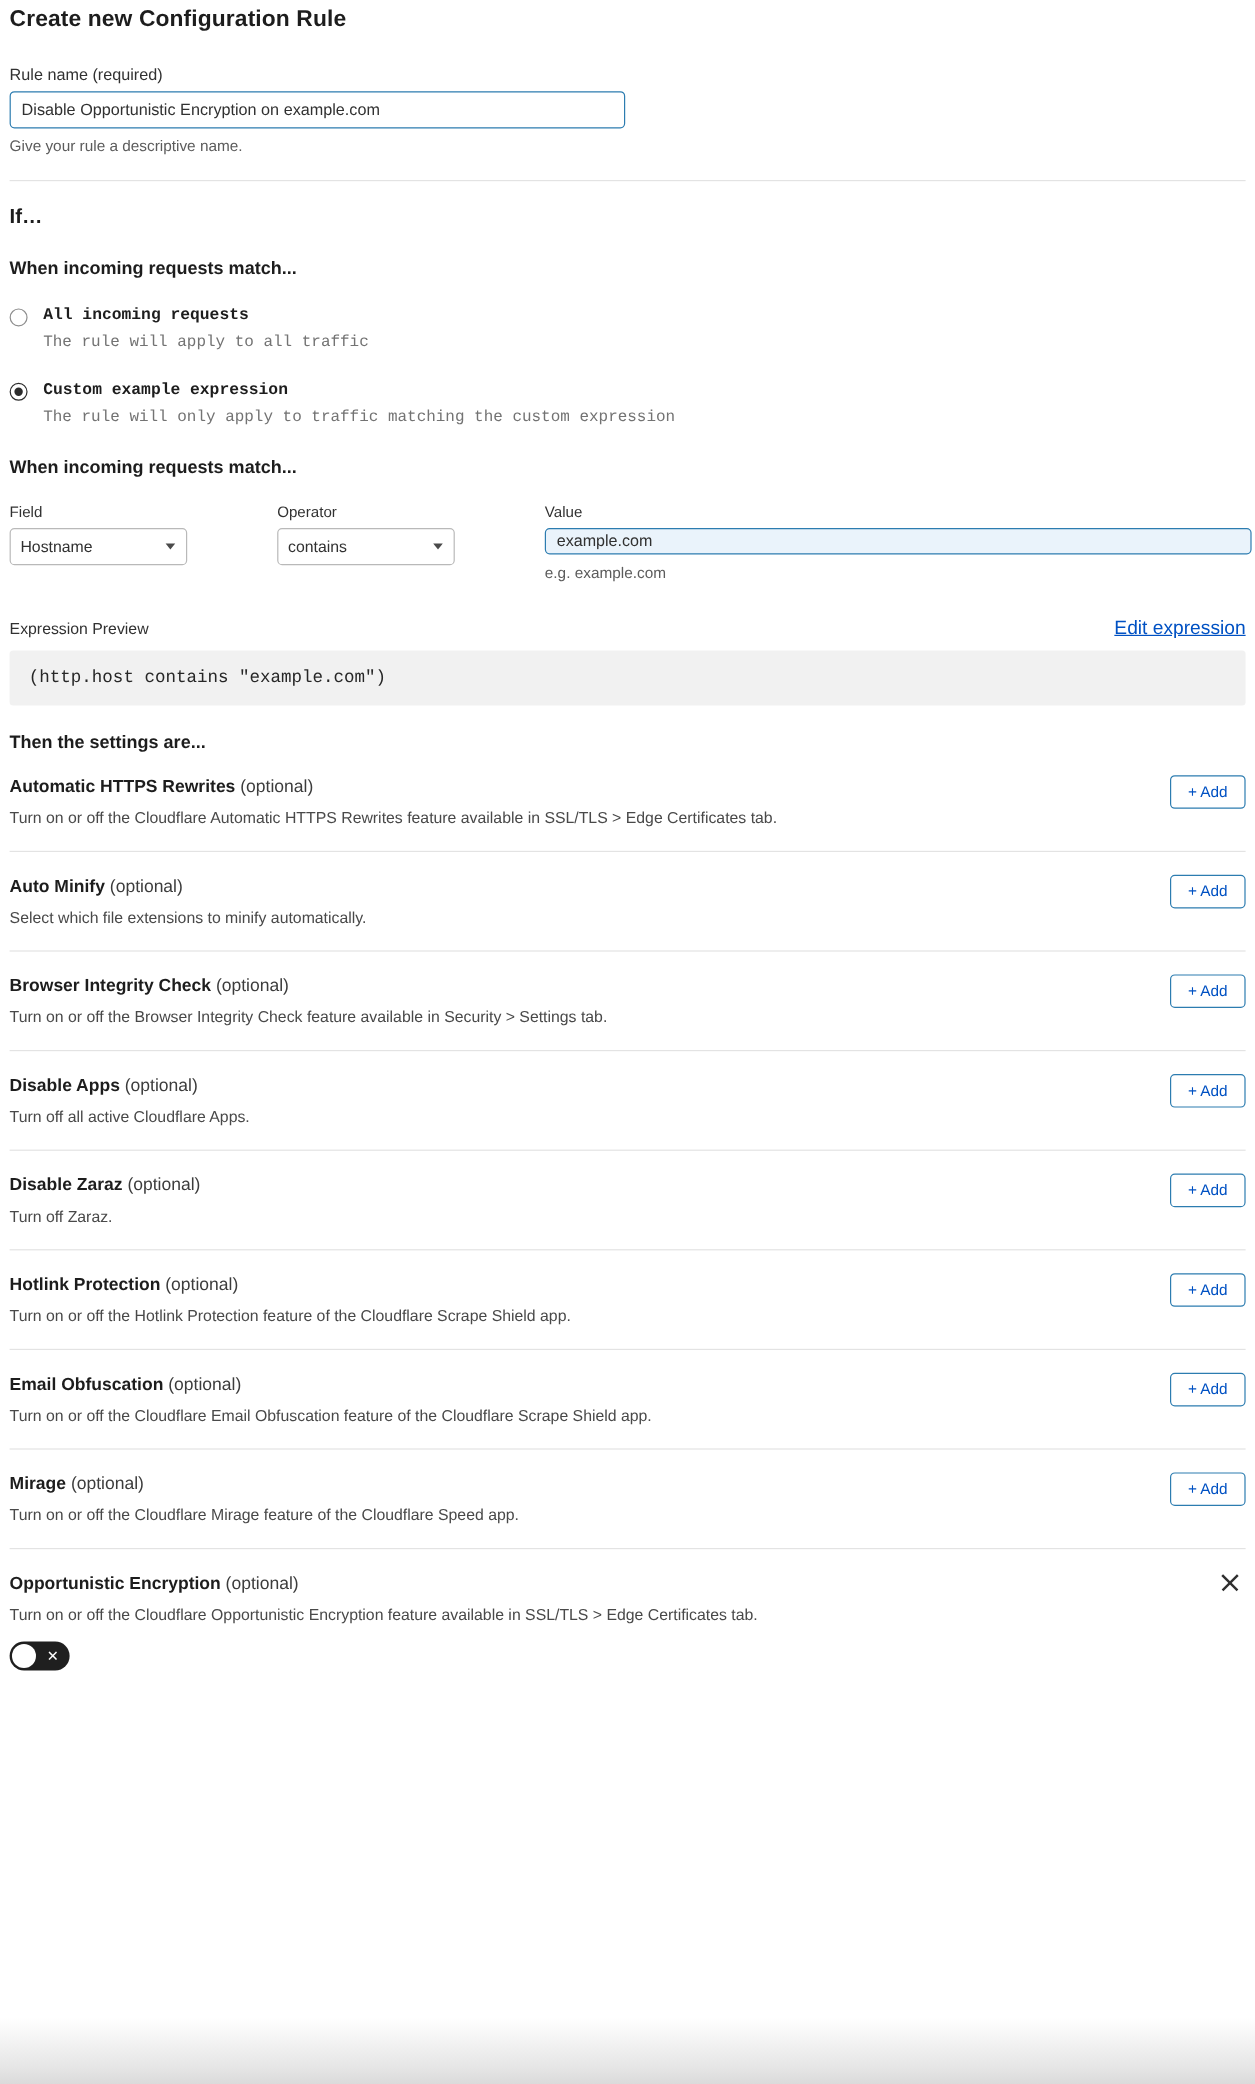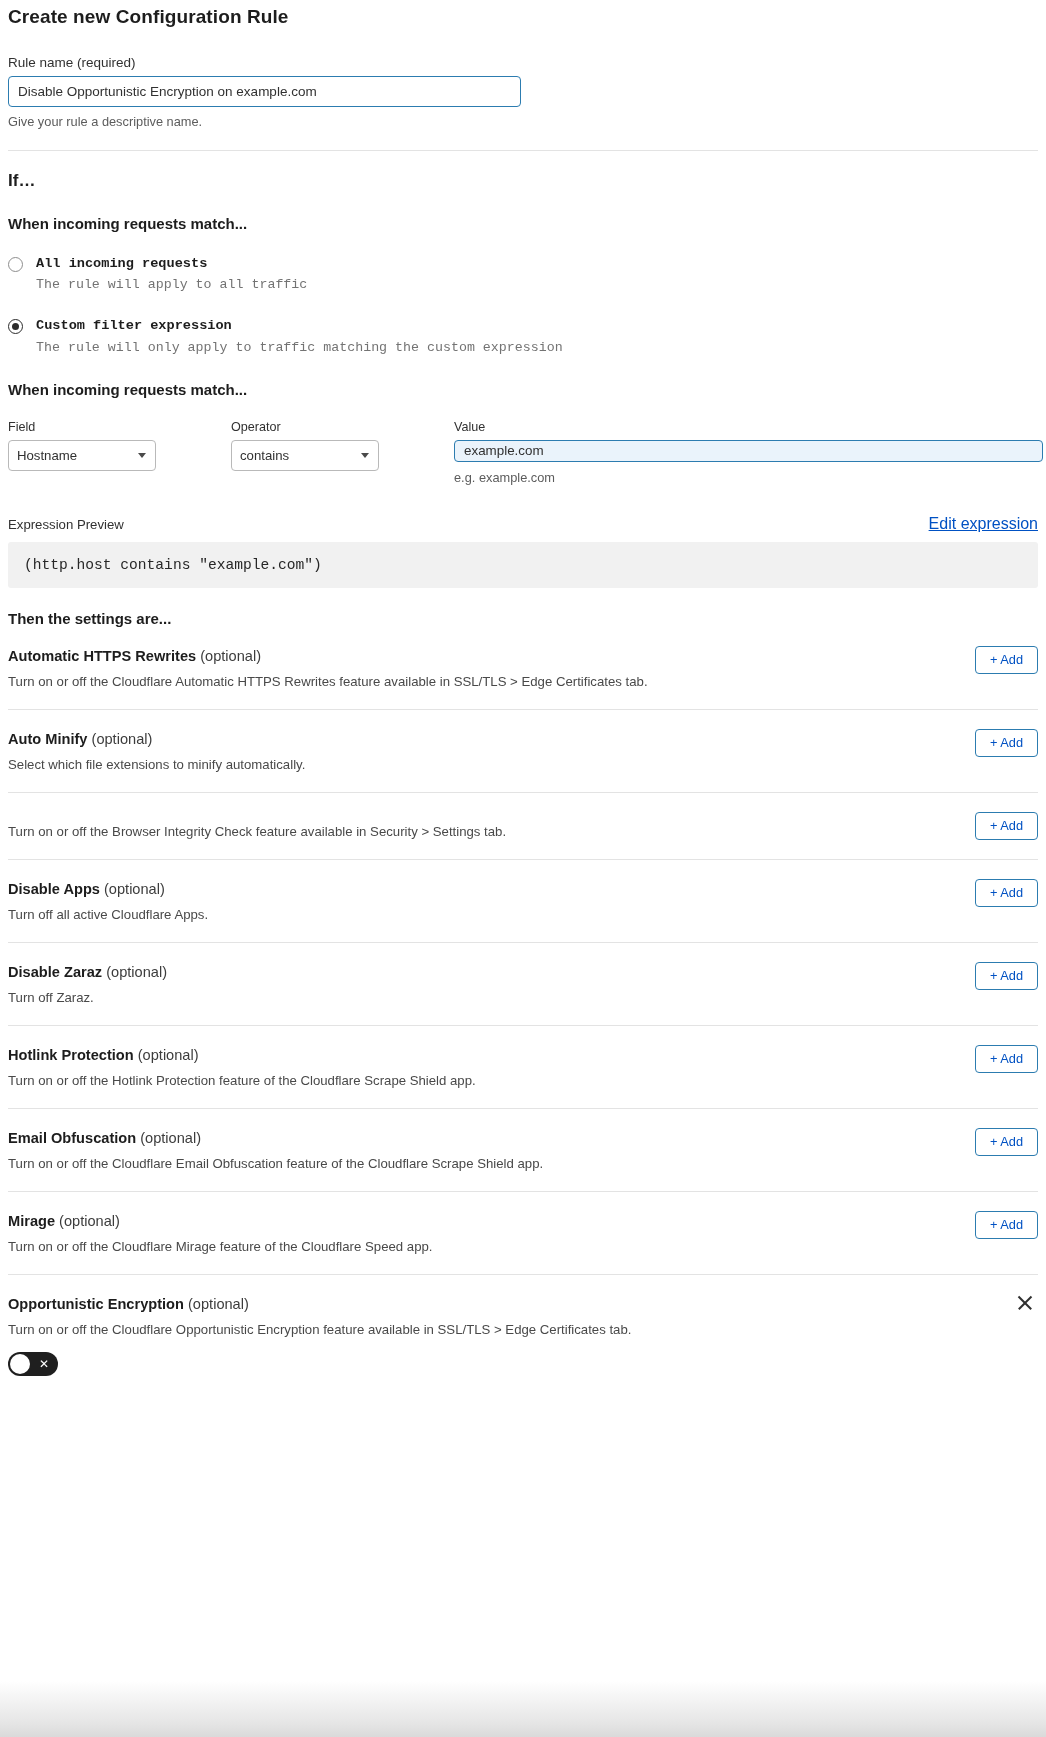--- a/index.html
+++ b/index.html
@@ -298,21 +298,21 @@
     <span class="radio"></span>
     <span class="radio-body">
       <div class="radio-title">All incoming requests</div>
       <div class="radio-desc">The rule will apply to all traffic</div>
     </span>
   </div>
 
   <div class="radio-row">
     <span class="radio checked"></span>
     <span class="radio-body">
-      <div class="radio-title">Custom filter expression</div>
+      <div class="radio-title">Custom example expression</div>
       <div class="radio-desc">The rule will only apply to traffic matching the custom expression</div>
     </span>
   </div>
 
   <div class="subsection-heading">When incoming requests match...</div>
 
   <div class="expr-row">
     <div class="expr-col">
       <span class="col-label">Field</span>
       <span class="sel-wrap">
@@ -360,20 +360,24 @@
   <div class="setting">
     <div class="setting-title">
       <b>Auto Minify</b>
       <span class="opt">(optional)</span>
     </div>
     <div class="setting-desc">Select which file extensions to minify automatically.</div>
     <button class="add-btn">+ Add</button>
   </div>
 
   <div class="setting">
+    <div class="setting-title">
+      <b>Browser Integrity Check</b>
+      <span class="opt">(optional)</span>
+    </div>
     <div class="setting-desc">Turn on or off the Browser Integrity Check feature available in Security &gt; Settings tab.</div>
     <button class="add-btn">+ Add</button>
   </div>
 
   <div class="setting">
     <div class="setting-title">
       <b>Disable Apps</b>
       <span class="opt">(optional)</span>
     </div>
     <div class="setting-desc">Turn off all active Cloudflare Apps.</div>

